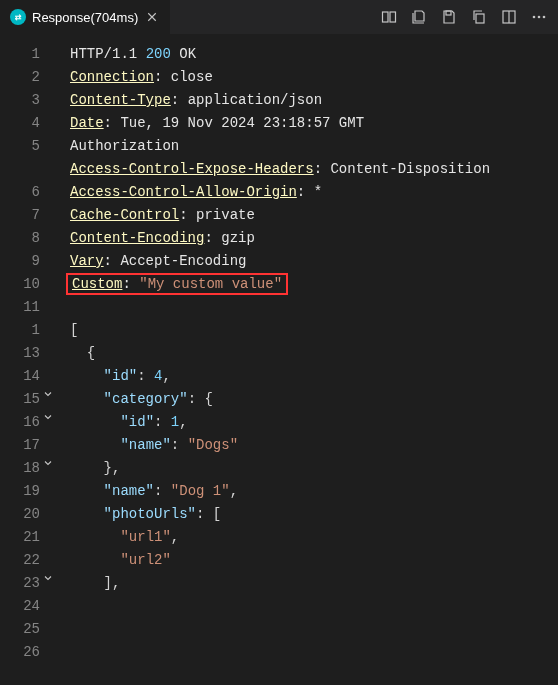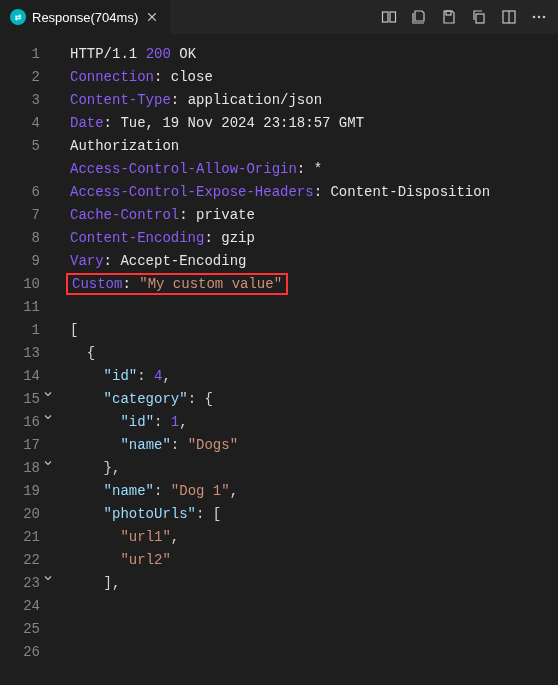--- a/index.html
+++ b/index.html
@@ -99,22 +99,22 @@
   .code {
     flex: 1;
     padding-left: 12px;
   }
   .code .line {
     height: 23px;
     line-height: 23px;
     white-space: pre;
   }
   .tok-default { color: #e5e5e5; }
-  .tok-header { color: #8b5cf6; }
-  .tok-num { color: #8b5cf6; }
+  .tok-header { color: #fef9c3; text-decoration: underline; }
+  .tok-num { color: #7dd3fc; }
   .tok-str { color: #ce9178; }
   .tok-key { color: #9cdcfe; }
   .tok-punct { color: #d4d4d4; }
   .highlight-box {
     border: 2px solid #ff3333;
     display: inline-block;
     padding: 0 4px;
     margin-left: -4px;
     height: 22px;
     line-height: 19px;
@@ -220,22 +220,22 @@
       <div class="ln">24</div>
       <div class="ln">25</div>
       <div class="ln">26</div>
     </div>
   <div class="code" id="code">
       <div class="line"><span class="tok-default">HTTP/1.1 </span><span class="tok-num">200</span><span class="tok-default"> OK</span></div>
       <div class="line"><span class="tok-header">Connection</span><span class="tok-default">: close</span></div>
       <div class="line"><span class="tok-header">Content-Type</span><span class="tok-default">: application/json</span></div>
       <div class="line"><span class="tok-header">Date</span><span class="tok-default">: Tue, 19 Nov 2024 23:18:57 GMT</span></div>
       <div class="line"><span class="tok-default">Authorization</span></div>
+      <div class="line"><span class="tok-header">Access-Control-Expose-Headers</span><span class="tok-default">: Content-Disposition</span></div>
       <div class="line"><span class="tok-header">Access-Control-Allow-Origin</span><span class="tok-default">: *</span></div>
-      <div class="line"><span class="tok-header">Access-Control-Expose-Headers</span><span class="tok-default">: Content-Disposition</span></div>
       <div class="line"><span class="tok-header">Cache-Control</span><span class="tok-default">: private</span></div>
       <div class="line"><span class="tok-header">Content-Encoding</span><span class="tok-default">: gzip</span></div>
       <div class="line"><span class="tok-header">Vary</span><span class="tok-default">: Accept-Encoding</span></div>
       <div class="line"><span class="highlight-box"><span class="tok-header">Custom</span><span class="tok-default">: </span><span class="tok-str">"My custom value"</span></span></div>
       <div class="line"></div>
       <div class="line"><span class="tok-punct">[</span></div>
       <div class="line"><span class="tok-punct">  {</span></div>
       <div class="line"><span class="tok-default">    </span><span class="tok-key">"id"</span><span class="tok-punct">: </span><span class="tok-num">4</span><span class="tok-punct">,</span></div>
       <div class="line"><span class="tok-default">    </span><span class="tok-key">"category"</span><span class="tok-punct">: {</span></div>
       <div class="line"><span class="tok-default">      </span><span class="tok-key">"id"</span><span class="tok-punct">: </span><span class="tok-num">1</span><span class="tok-punct">,</span></div>

